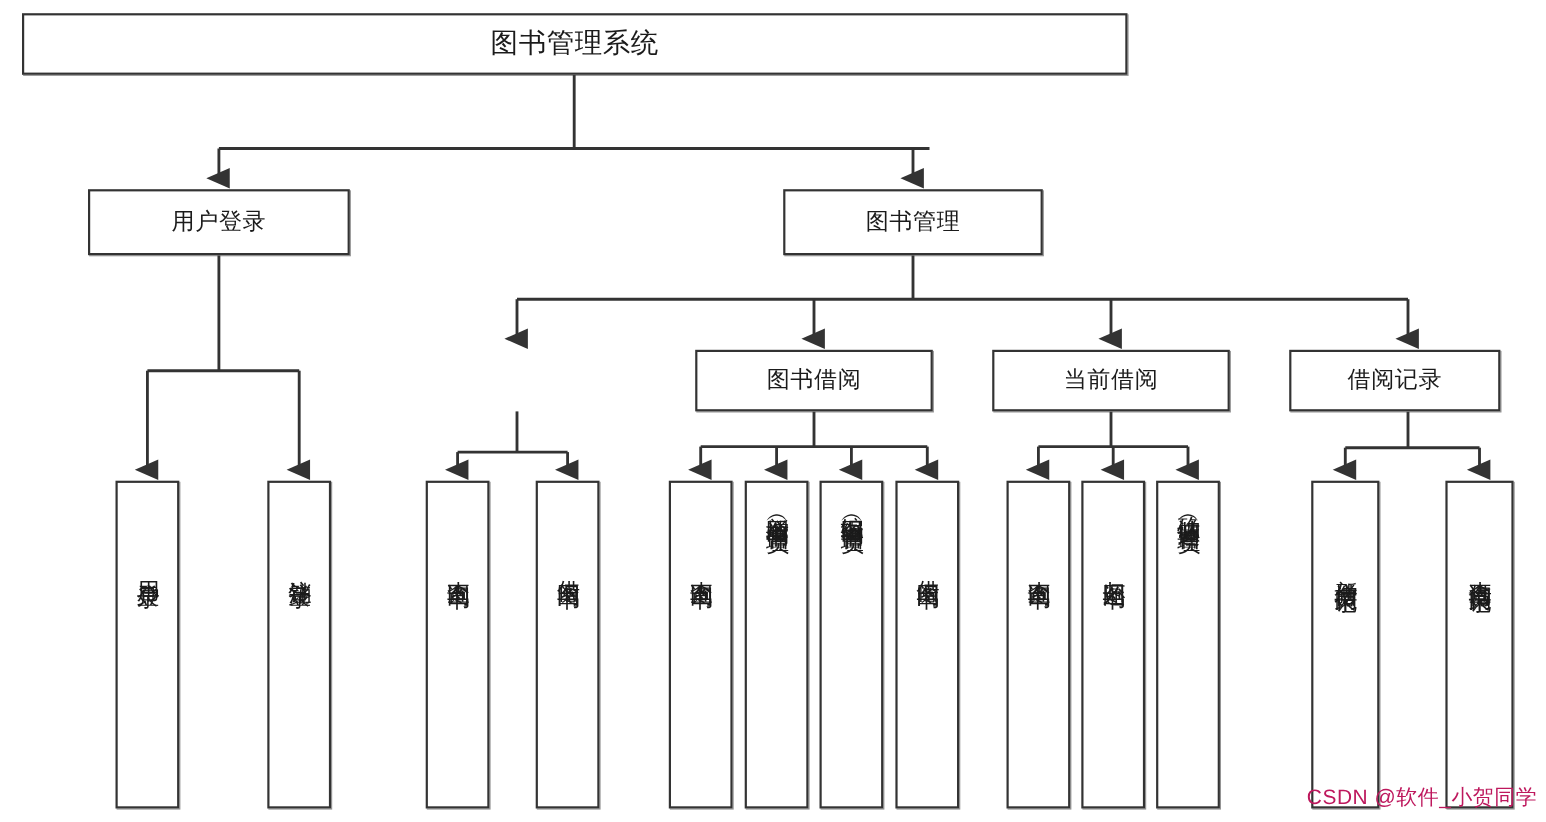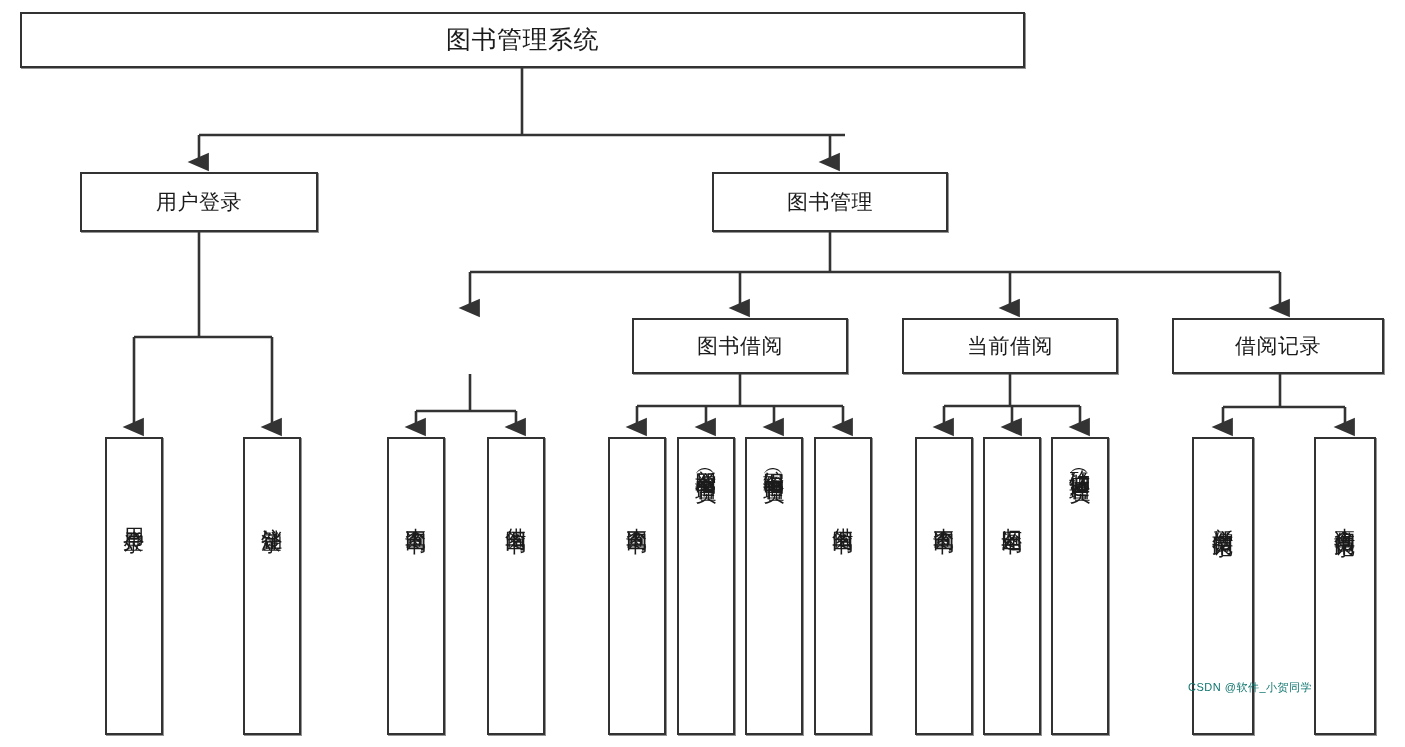--- a/index.html
+++ b/index.html
@@ -63,23 +63,23 @@
   }
   .node.vertical.mid .node-label {
     margin-top: 58px;
   }
   .node.vertical.long .node-label {
     margin-top: 0px;
   }
   #watermark {
     position: absolute;
     left: 1188px;
-    top: 680px;
-    font-size: 11px;
-    color: #0f766e;
+    top: 712px;
+    font-size: 19px;
+    color: #be185d;
     white-space: nowrap;
     letter-spacing: 0.5px;
   }
 </style>
 </head>
 <body>
 
 <div id="diagram-canvas">
 
   <svg id="edges-layer" viewBox="0 0 1405 747" width="1405" height="747">
@@ -142,21 +142,21 @@
   <div class="node horizontal" style="left:712px; top:172px; width:236px; height:60px;align-items:center;">
     <span class="node-label">图书管理</span>
   </div>
 
   <div class="node horizontal" style="left:632px; top:318px; width:216px; height:56px;">
     <span class="node-label">图书借阅</span>
   </div>
   <div class="node horizontal" style="left:902px; top:318px; width:216px; height:56px;justify-content:center;">
     <span class="node-label">当前借阅</span>
   </div>
-  <div class="node horizontal" style="left:1172px; top:318px; width:212px; height:56px;">
+  <div class="node horizontal" style="left:1172px; top:318px; width:192px; height:56px;">
     <span class="node-label">借阅记录</span>
   </div>
 
   <div class="node vertical mid" style="left:105px; top:437px; width:58px; height:298px;">
     <span class="node-label">用户登录</span>
   </div>
   <div class="node vertical mid" style="left:243px; top:437px; width:58px; height:298px;">
     <span class="node-label">注销登录</span>
   </div>
   <div class="node vertical mid" style="left:387px; top:437px; width:58px; height:298px;">

